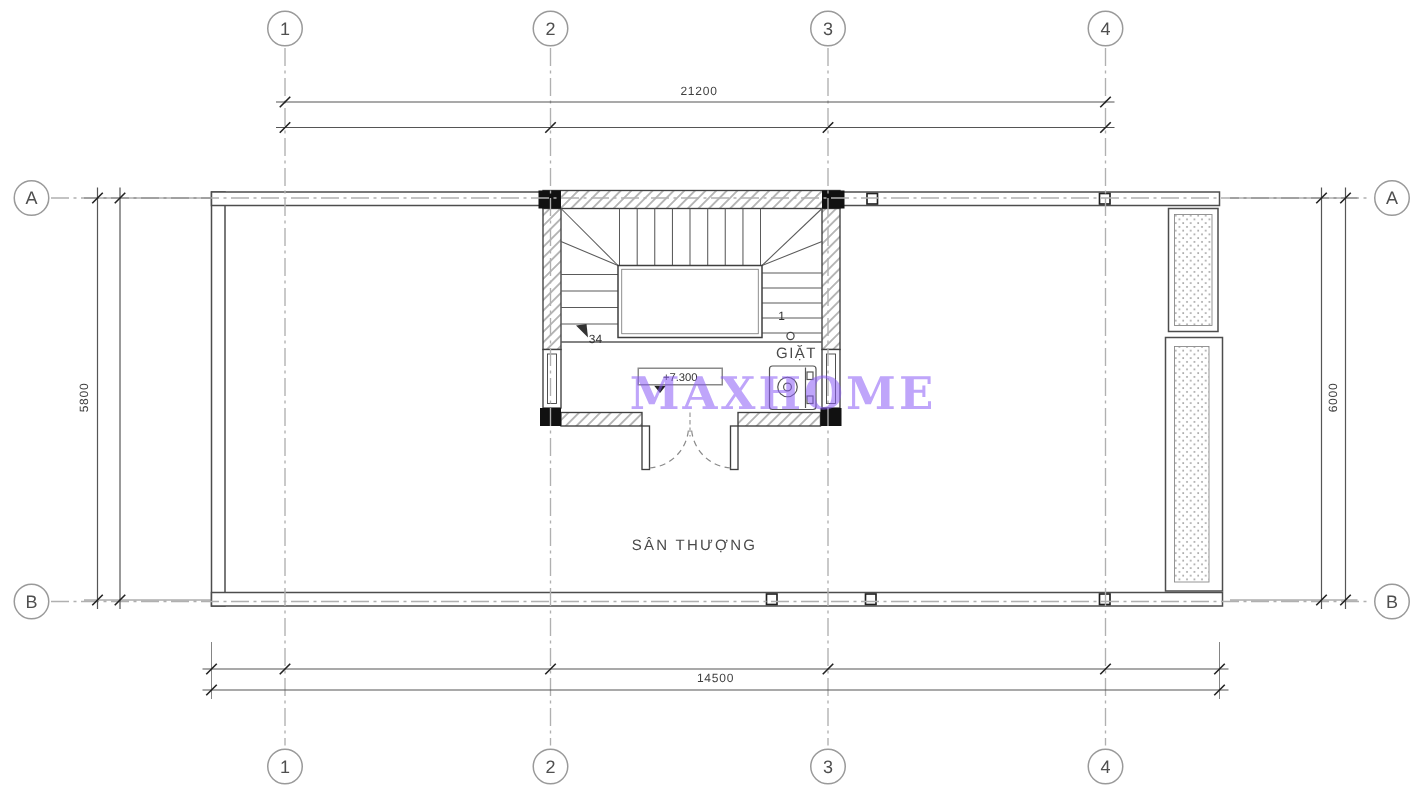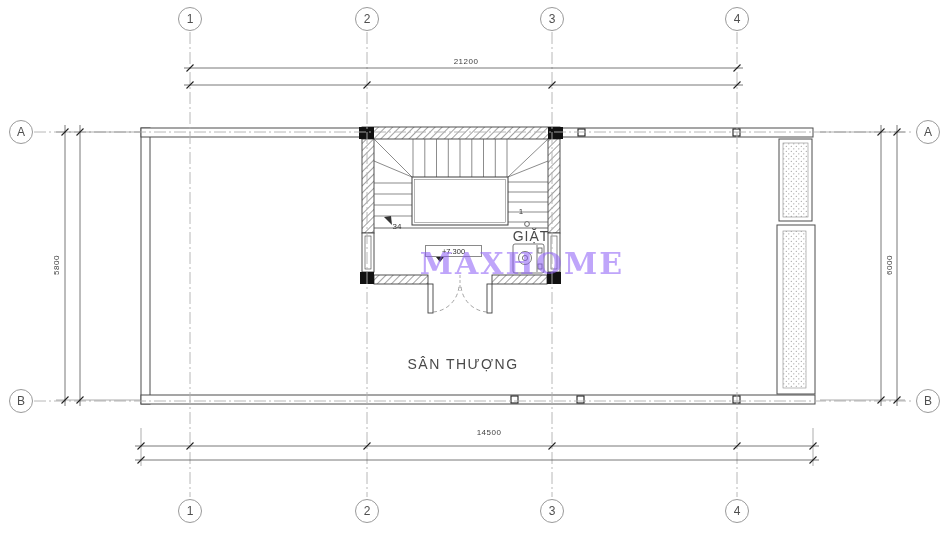--- a/index.html
+++ b/index.html
@@ -12,21 +12,21 @@
     position:absolute;width:24px;height:24px;border:1px solid #9a9a9a;border-radius:50%;
     background:#fff;display:flex;align-items:center;justify-content:center;
     font-size:12px;color:#4f4f4f;box-sizing:border-box;z-index:5;
   }
   .lbl{
     position:absolute;white-space:nowrap;color:#3f3f3f;z-index:4;
     transform:translate(-50%,-50%);
   }
   .dim{font-size:8px;letter-spacing:0.5px;}
   .rot{transform:translate(-50%,-50%) rotate(-90deg);}
-  .room{font-size:14px;letter-spacing:1.5px;color:#4a4a4a;}
+  .room{font-size:10px;letter-spacing:1.5px;color:#4a4a4a;}
   .stairnum{font-size:8px;color:#333;}
   .levelbox{
     position:absolute;left:425px;top:245px;width:57px;height:12px;border:0.5px solid #8a8a8a;
     background:#fff;display:flex;align-items:center;justify-content:center;
     font-size:7.5px;color:#333;z-index:4;box-sizing:border-box;
   }
   .watermark{
     position:absolute;left:475px;top:263px;transform:translate(-50%,-50%);
     font-family:"DejaVu Serif","Liberation Serif",serif;font-weight:bold;
     font-size:30px;letter-spacing:2px;color:#8b5cf6;opacity:0.55;z-index:6;white-space:nowrap;margin-left:47px;
@@ -219,21 +219,21 @@
 <div class="bubble" style="left:178px;top:499px;">1</div>
 <div class="bubble" style="left:355px;top:499px;">2</div>
 <div class="bubble" style="left:540px;top:499px;">3</div>
 <div class="bubble" style="left:725px;top:499px;">4</div>
 <div class="bubble" style="left:9px;top:120px;">A</div>
 <div class="bubble" style="left:9px;top:389px;">B</div>
 <div class="bubble" style="left:916px;top:120px;">A</div>
 <div class="bubble" style="left:916px;top:389px;">B</div>
 
 <div class="lbl dim" style="left:466px;top:61px;">21200</div>
-<div class="lbl dim" style="left:477px;top:432px;margin-left:12px;">14500</div>
+<div class="lbl dim" style="left:477px;top:452px;">14500</div>
 <div class="lbl dim rot" style="left:56px;top:265px;">5800</div>
 <div class="lbl dim rot" style="left:889px;top:265px;">6000</div>
 
 <div class="lbl room" style="left:463px;top:352px;margin-top:12px;">SÂN THƯỢNG</div>
 <div class="lbl room" style="left:531px;top:236px;letter-spacing:1px;">GIẶT</div>
 <div class="levelbox">+7.300</div>
 <div class="lbl stairnum" style="left:397px;top:226px;">34</div>
 <div class="lbl stairnum" style="left:521px;top:211px;">1</div>
 
 <div class="watermark">MAXHOME</div>

